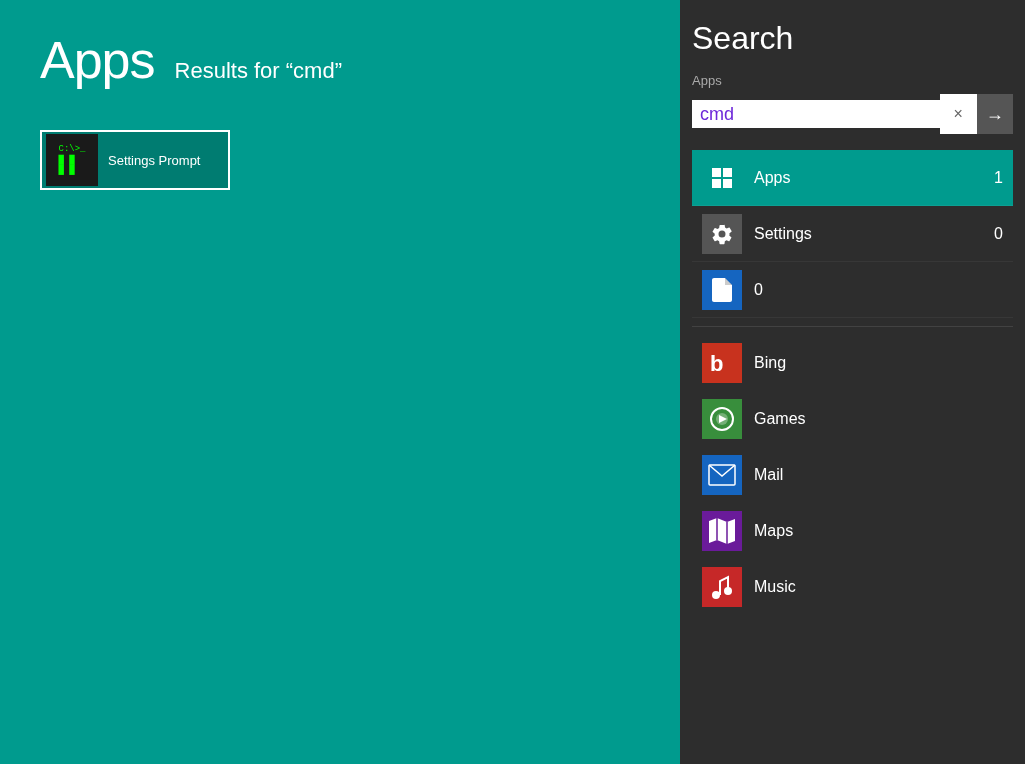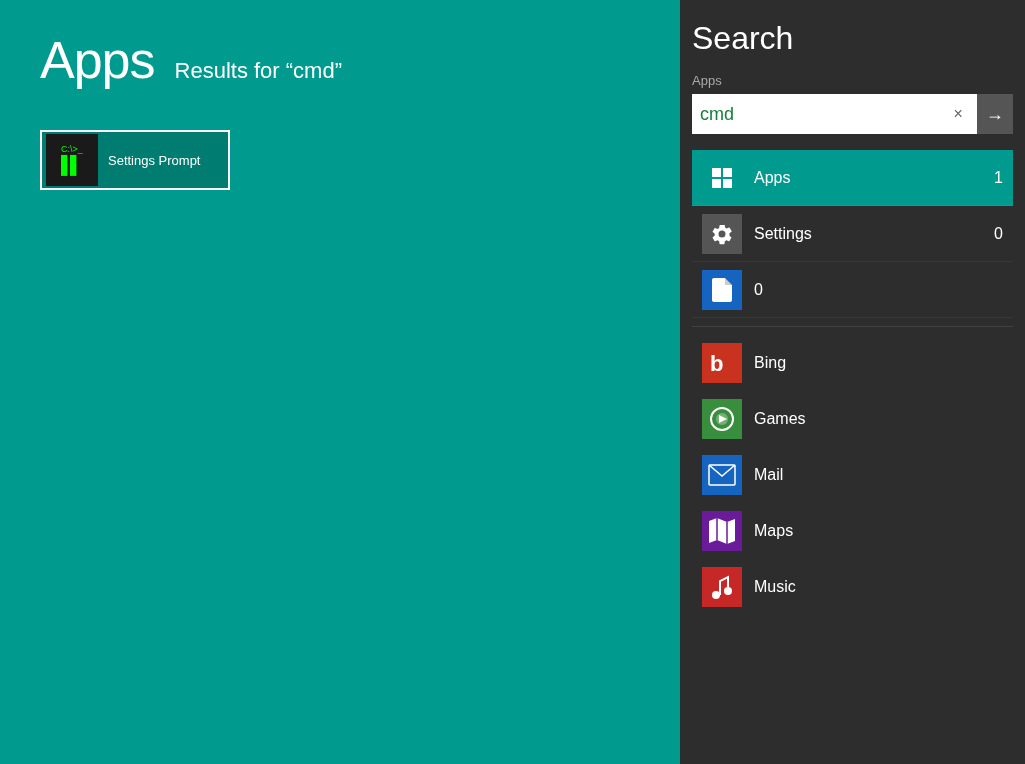--- a/index.html
+++ b/index.html
@@ -71,21 +71,21 @@
       height: 52px;
       background-color: #1a1a1a;
       display: flex;
       align-items: center;
       justify-content: center;
       flex-shrink: 0;
     }
 
     .cmd-icon-inner {
       color: #00ff00;
-      font-family: Liberation Sans, sans-serif;
+      font-family: Liberation Mono, monospace;
       font-size: 9px;
       line-height: 1.2;
       text-align: left;
       padding: 2px;
     }
 
     .app-tile-label {
       font-size: 13px;
       color: white;
       font-weight: 400;
@@ -116,27 +116,27 @@
     }
 
     .search-input-row {
       display: flex;
       align-items: center;
       margin-bottom: 16px;
     }
 
     .search-input {
       flex: 1;
-      height: 40px;
+      height: 28px;
       background: white;
       border: none;
       outline: none;
       font-size: 18px;
       padding: 0 8px;
-      color: #15803d;
+      color: #6d28d9;
     }
 
     .search-clear-btn {
       width: 40px;
       height: 40px;
       background: white;
       border: none;
       cursor: pointer;
       display: flex;
       align-items: center;

